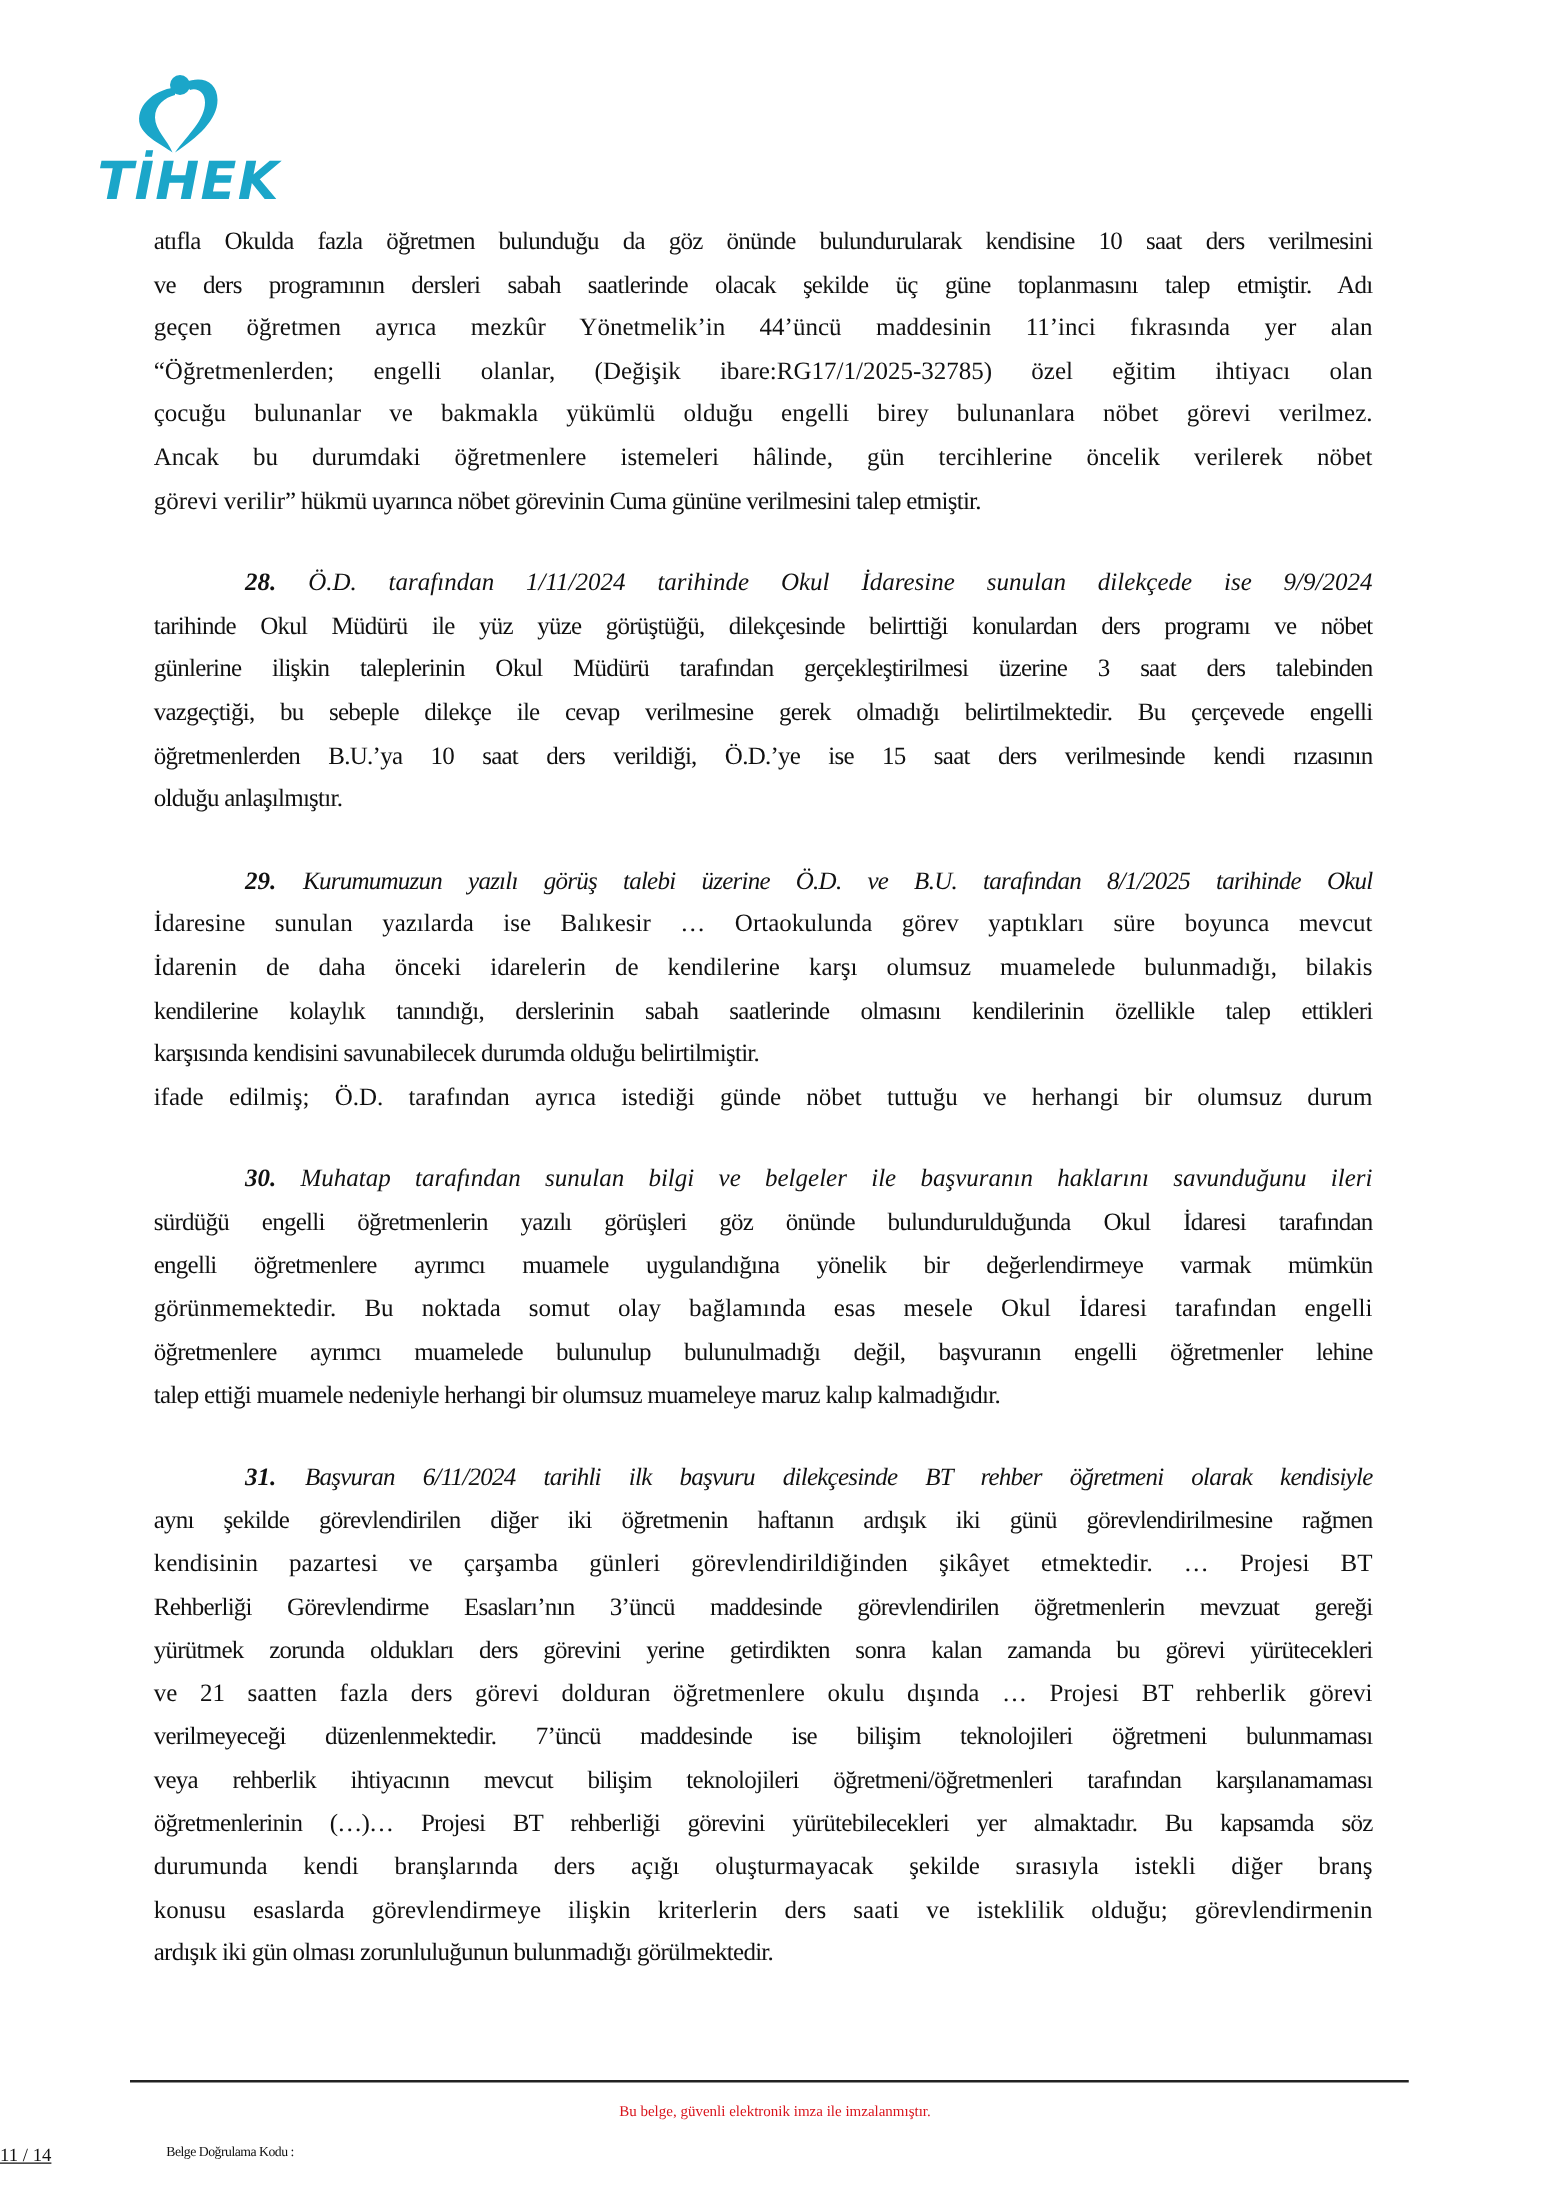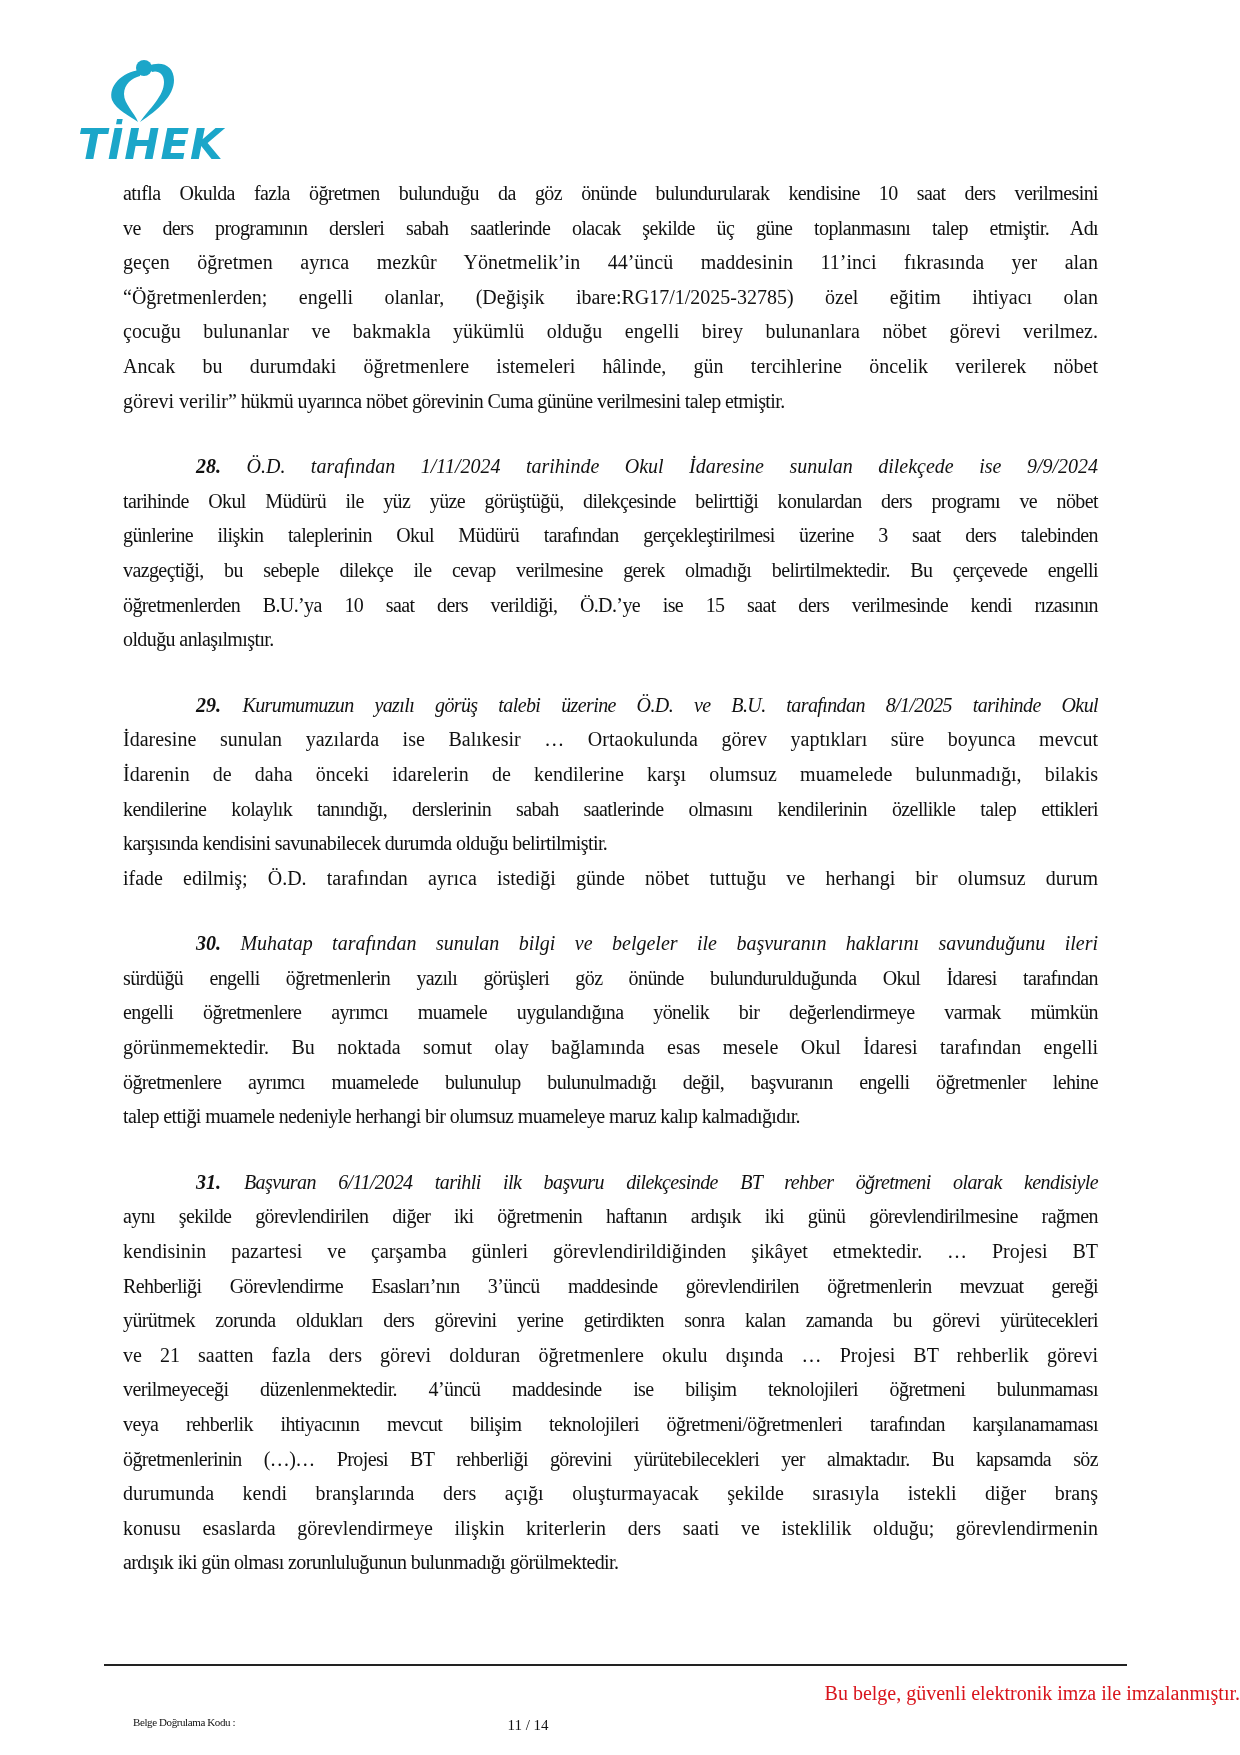--- a/index.html
+++ b/index.html
@@ -12,23 +12,23 @@
   .content { position: absolute; left: 123px; top: 176px; width: 975px; }
   .para { margin: 0 0 31px 0; }
   .line { display: block; height: 34.6px; line-height: 34.6px; font-size: 20px;
           text-align: justify; text-align-last: justify; white-space: nowrap; }
   .line.last { text-align-last: left; }
   .line.first { padding-left: 73px; box-sizing: border-box; font-style: italic; }
   .num { font-weight: bold; }
   .it { }
   .tight { letter-spacing: -0.6px; }
   .rule { position: absolute; left: 104px; top: 1664px; width: 1023px; height: 2px; background: #222; }
-  .sig { position: absolute; left: 0; width: 1240px; top: 1682px; text-align: right; font-size: 20px; }
+  .sig { position: absolute; left: 0; width: 1240px; top: 1682px; text-align: center; font-size: 12px; }
   .verify { position: absolute; left: 133px; top: 1716px; font-size: 11px; letter-spacing: -0.4px; text-align: center; }
-  .pagenum { position: absolute; left: 0; width: 1056px; top: 1717px; text-align: center; font-size: 15px; }
+  .pagenum { position: absolute; left: 0; width: 1056px; top: 1717px; font-size: 15px; text-decoration: underline; }
 </style>
 </head>
 <body>
 
 <div class="logo">
   <svg width="140" height="70" viewBox="0 0 140 70">
     <path d="M66 14 C 48 16, 34 30, 38 44 C 42 54, 56 60, 64 66 C 60 56, 50 48, 50 38 C 50 28, 58 22, 66 20 Z" fill="#1ba6c9"></path>
     <path d="M74 10 C 88 4, 100 10, 100 24 C 100 40, 84 54, 66 66 C 76 52, 90 40, 90 26 C 90 18, 84 14, 78 16 Z" fill="#1ba6c9"></path>
     <circle cx="70" cy="12" r="8" fill="#1ba6c9"></circle>
   </svg>
@@ -69,21 +69,21 @@
       <span class="line"><span class="tight">öğretmenlere ayrımcı muamelede bulunulup bulunulmadığı değil, başvuranın engelli öğretmenler lehine</span></span>
       <span class="line last"><span class="tight">talep ettiği muamele nedeniyle herhangi bir olumsuz muameleye maruz kalıp kalmadığıdır.</span></span>
     </div>
     <div class="para">
       <span class="line first"><span class="num">31. </span><span class="tight">Başvuran 6/11/2024 tarihli ilk başvuru dilekçesinde BT rehber öğretmeni olarak kendisiyle</span></span>
       <span class="line"><span class="tight">aynı şekilde görevlendirilen diğer iki öğretmenin haftanın ardışık iki günü görevlendirilmesine rağmen</span></span>
       <span class="line"><span>kendisinin pazartesi ve çarşamba günleri görevlendirildiğinden şikâyet etmektedir. … Projesi BT</span></span>
       <span class="line"><span class="tight">Rehberliği Görevlendirme Esasları’nın 3’üncü maddesinde görevlendirilen öğretmenlerin mevzuat gereği</span></span>
       <span class="line"><span class="tight">yürütmek zorunda oldukları ders görevini yerine getirdikten sonra kalan zamanda bu görevi yürütecekleri</span></span>
       <span class="line"><span>ve 21 saatten fazla ders görevi dolduran öğretmenlere okulu dışında … Projesi BT rehberlik görevi</span></span>
-      <span class="line"><span class="tight">verilmeyeceği düzenlenmektedir. 4’üncü maddesinde ise bilişim teknolojileri öğretmeni bulunmaması</span></span>
+      <span class="line"><span class="tight">verilmeyeceği düzenlenmektedir. 7’üncü maddesinde ise bilişim teknolojileri öğretmeni bulunmaması</span></span>
       <span class="line"><span class="tight">veya rehberlik ihtiyacının mevcut bilişim teknolojileri öğretmeni/öğretmenleri tarafından karşılanamaması</span></span>
       <span class="line"><span class="tight">öğretmenlerinin (…)… Projesi BT rehberliği görevini yürütebilecekleri yer almaktadır. Bu kapsamda  söz</span></span>
       <span class="line"><span>durumunda kendi branşlarında ders açığı oluşturmayacak şekilde sırasıyla istekli diğer branş</span></span>
       <span class="line"><span>konusu esaslarda görevlendirmeye ilişkin kriterlerin ders saati ve isteklilik olduğu; görevlendirmenin</span></span>
       <span class="line last"><span class="tight">ardışık iki gün olması zorunluluğunun bulunmadığı görülmektedir.</span></span>
     </div>
   </div>
 
 <div class="rule"></div>
 <div class="sig" style="color: rgb(217, 20, 28);">Bu belge, güvenli elektronik imza ile imzalanmıştır.</div>

